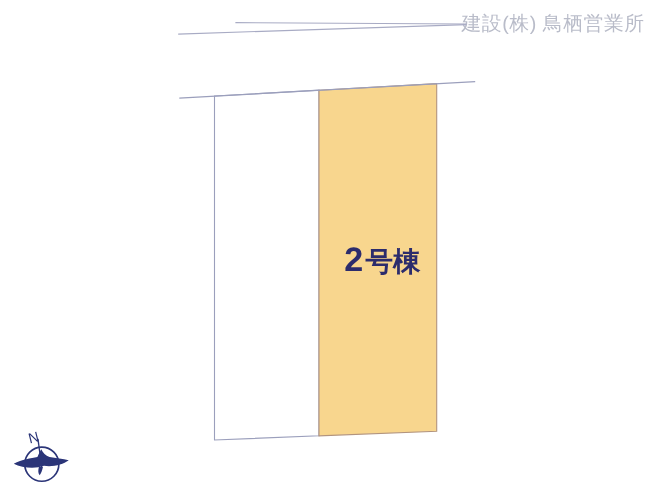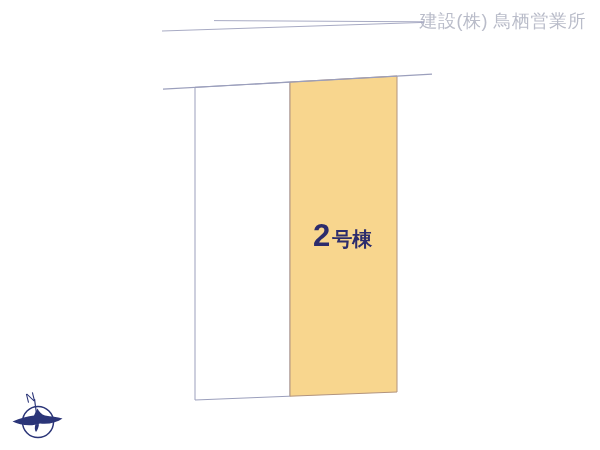--- a/index.html
+++ b/index.html
@@ -41,21 +41,21 @@
     color: #2c2c6c;
     white-space: nowrap;
     user-select: none;
   }
   .lot-label .num {
     font-size: 31px;
     font-weight: 600;
     line-height: 31px;
   }
   .lot-label .suf {
-    font-size: 20px;
+    font-size: 25px;
     font-weight: 600;
     margin-left: 2px;
   }
   .compass-wrap {
     position: absolute;
     left: 8px;
     top: 385px;
     width: 60px;
     height: 62px;
   }

